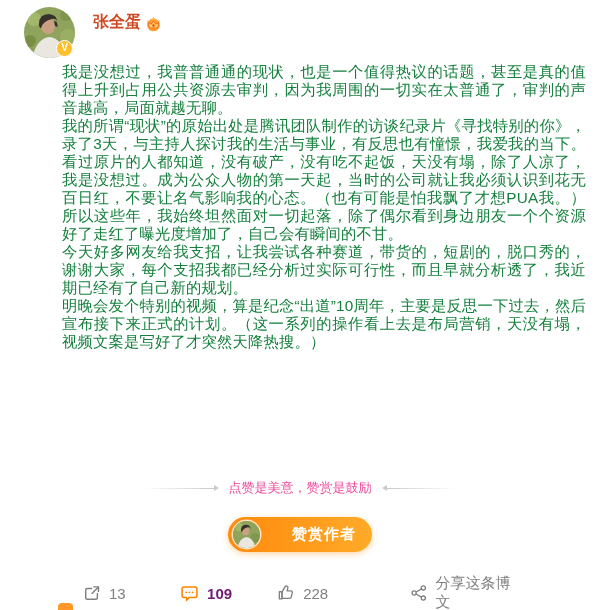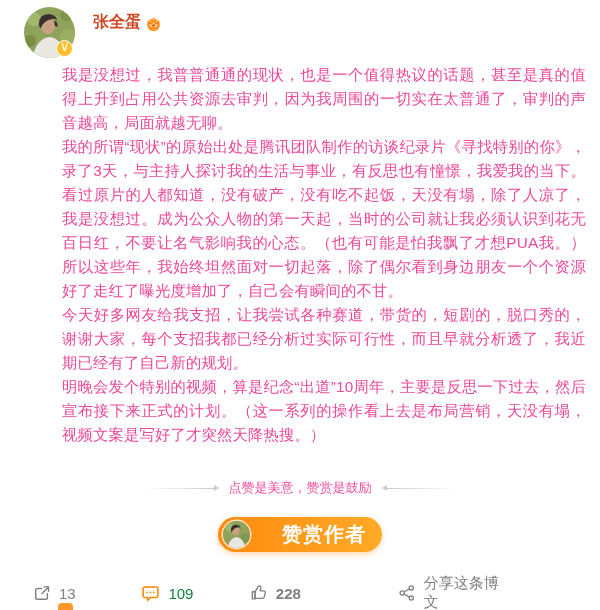--- a/index.html
+++ b/index.html
@@ -14,48 +14,48 @@
     overflow:hidden;cursor:pointer;}
   .avatar svg{display:block;}
   .v-badge{position:absolute;left:56px;top:40px;width:17px;height:17px;border-radius:50%;
     background:#ffbf2b;border:1.5px solid #fff;box-sizing:border-box;
     color:#fff;font-size:10px;font-weight:bold;line-height:14px;text-align:center;}
   .name-row{position:absolute;left:93px;top:11px;display:flex;align-items:flex-end;gap:4px;}
   .username{font-size:16px;font-weight:bold;color:#cf4a24;cursor:pointer;line-height:22px;}
   .crown{width:17px;height:17px;display:inline-block;}
   .timestamp{position:absolute;left:77px;top:36px;font-size:13px;color:#9c9c9c;line-height:17px;}
   
-  .content{position:absolute;left:62px;top:63px;width:524px;color:#ec4899;
-    font-size:15.3px;line-height:24px;letter-spacing:0.2px;}
+  .content{position:absolute;left:62px;top:63px;width:524px;color:#15803d;
+    font-size:15.3px;line-height:18px;letter-spacing:0.2px;}
   .content p{margin:0;text-align:justify;}
   
   .reward-divider{position:absolute;left:0;top:479px;width:600px;display:flex;
     align-items:center;justify-content:center;gap:10px;}
   .div-line{width:70px;height:1px;background:linear-gradient(90deg,rgba(200,200,200,0),#c9c9c9);}
   .div-line.right{background:linear-gradient(90deg,#c9c9c9,rgba(200,200,200,0));}
   .div-arrow{width:0;height:0;border-top:3px solid transparent;border-bottom:3px solid transparent;}
   .div-arrow.left{border-left:5px solid #c9c9c9;margin-left:-10px;}
   .div-arrow.right{border-right:5px solid #c9c9c9;margin-right:-10px;}
   .divider-text{font-size:13px;color:#ec4899;}
   .reward-row{position:absolute;left:0;top:517px;width:600px;display:flex;justify-content:center;}
   .reward-btn{display:flex;align-items:center;gap:8px;height:35px;padding:0 16px 0 5px;
     border:none;border-radius:18px;cursor:pointer;
     background:linear-gradient(90deg,#ff8a0d,#ffaa28);
     box-shadow:0 2px 6px rgba(255,140,0,.35);}
   .reward-avatar{width:27px;height:27px;border-radius:50%;overflow:hidden;
     box-shadow:0 0 0 1.5px rgba(255,255,255,.75);}
-  .reward-label{color:#fff;font-size:20px;font-weight:bold;letter-spacing:1px;margin-left:24px;}
+  .reward-label{color:#fff;font-size:15px;font-weight:bold;letter-spacing:1px;margin-left:24px;}
   
   .toolbar{position:absolute;left:0;top:580px;width:568px;height:26px;display:flex;
-    align-items:center;padding-left:33px;box-sizing:border-box;}
+    align-items:center;padding-left:83px;box-sizing:border-box;}
   .tb-item{display:flex;align-items:center;gap:8px;color:#808080;font-size:15px;
     cursor:pointer;}
   .tb-item.repost{width:110px;}
-  .tb-item.comment{width:110px;color:#15803d;}
-  .tb-item.like{width:150px;font-weight:bold;}
+  .tb-item.comment{width:110px;color:#701a75;font-weight:bold;}
+  .tb-item.like{width:150px;}
   .tb-item.share{margin-left:auto;margin-right:56px;}
   .tb-icon{display:flex;align-items:center;}
   
   .cropped-icon{position:absolute;left:58px;top:603px;width:15px;height:14px;
     border-radius:4px;background:#ff9726;}
 </style>
 </head>
 <body>
 
 <div class="header">

